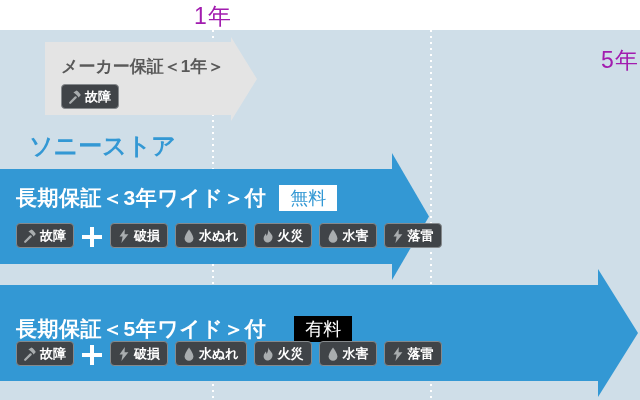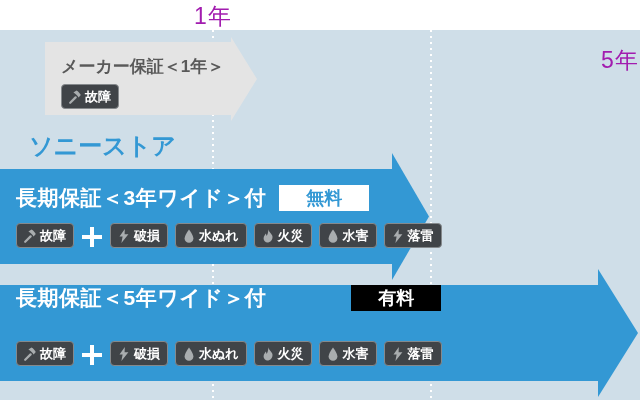--- a/index.html
+++ b/index.html
@@ -22,23 +22,23 @@
   .arrow-head  { position:absolute; display:block; }
 
   .mfr-title { position:absolute; left:16px; top:18px; color:#595959; font-size:17px;
                font-weight:bold; white-space:nowrap; }
 
   .store-label { position:absolute; left:29px; top:130px; color:#3398d4; font-size:24px;
                  font-weight:bold; z-index:2; white-space:nowrap; }
 
   .title-row { position:absolute; display:flex; align-items:center; white-space:nowrap; }
   .plan-title { color:#ffffff; font-size:21px; font-weight:bold; letter-spacing:0.5px; }
-  .price-badge { font-size:18px; font-weight:bold; padding:2px 27px; line-height:22px; }
+  .price-badge { font-size:18px; font-weight:normal; padding:2px 11px; line-height:22px; }
   .price-free  { background:#ffffff; color:#3398d4; margin-left:13px; }
-  .price-paid  { background:#000000; color:#ffffff; margin-left:52px; }
+  .price-paid  { background:#000000; color:#ffffff; margin-left:28px; }
 
   .badge-row { position:absolute; display:flex; align-items:flex-end; gap:7px; }
   .badge { display:inline-flex; align-items:center; gap:4px; height:25px;
            background:#404448; border:1px solid #85898c; border-radius:4px;
            padding:0 7px; color:#ffffff; font-size:13px; font-weight:bold; white-space:nowrap; }
   .badge svg { width:12px; height:14px; flex:0 0 auto; }
   .bicon { fill:#a9adaf; stroke:none; }
   .plus-wrap { display:inline-flex; width:22px; height:22px; }
 </style>
 </head>
@@ -126,21 +126,21 @@
         <span>落雷</span>
       </span>
     </div>
   </div>
 
   <div class="arrow-group" style="left:0; top:269px; width:638px; height:128px;">
     <div class="arrow-body" style="top:16px; width:598px; height:96px; background:#3398d4;"></div>
     <svg class="arrow-head" style="left:598px; top:0;" width="40" height="128" viewBox="0 0 40 128" preserveAspectRatio="none">
       <polygon points="0,0 40,64 0,128" fill="#3398d4"></polygon>
     </svg>
-    <div class="title-row" style="left:16px; top:15px;gap:33px;">
+    <div class="title-row" style="left:16px; top:46px;">
       <span class="plan-title">長期保証＜5年ワイド＞付</span>
       <span class="price-badge price-paid">有料</span>
     </div>
     <div class="badge-row" style="left:16px; top:72px;">
       <span class="badge">
         <svg viewBox="0 0 12 14">
           <path d="M1.2 12.8 L6.6 7.4" stroke="#a9adaf" stroke-width="2.2" stroke-linecap="round" fill="none"></path>
           <path class="bicon" d="M4.4 2.6 L7.5 0.5 C9.3 1.5 10.9 3.1 11.8 5 L9.6 7.6 C8.4 5.5 6.5 3.7 4.4 2.6 Z"></path>
         </svg>
         <span>故障</span>

